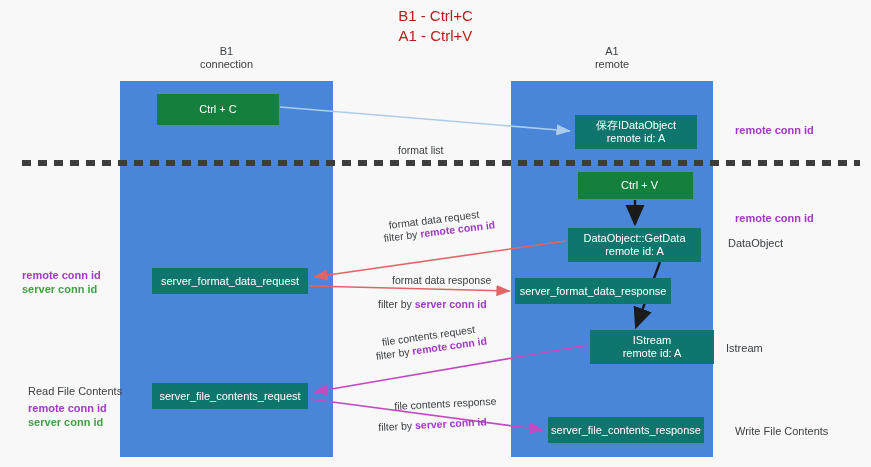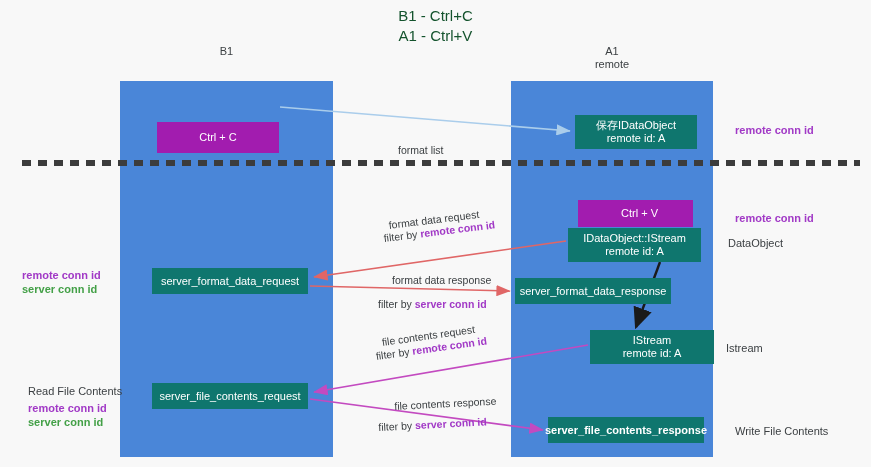--- a/index.html
+++ b/index.html
@@ -18,42 +18,42 @@
 
   .col-title{
     position:absolute;text-align:center;color:#3c4043;
     font-size:11px;line-height:13px;
   }
   #title-b1{left:120px;top:45px;width:213px;}
   #title-a1{left:511px;top:45px;width:202px;}
 
   #main-title{
     position:absolute;left:0;top:6px;width:871px;text-align:center;
-    color:#14532d;font-size:15px;line-height:20px;
+    color:#b91c1c;font-size:15px;line-height:20px;
   }
 
   .node{
     position:absolute;
     display:flex;align-items:center;justify-content:center;
     flex-direction:column;
     color:#ffffff;font-size:11px;line-height:13px;text-align:center;
     box-sizing:border-box;padding:2px 4px;
   }
-  .node.green{background:#a21caf;margin-top:28px;}
+  .node.green{background:#15803d;}
   .node.orange{background:#0f766e;}
 
   #n-ctrlc{left:157px;top:94px;width:122px;height:31px;}
   #n-save{left:575px;top:115px;width:122px;height:34px;}
   #n-ctrlv{left:578px;top:172px;width:115px;height:27px;padding-left:12px;}
   #n-getdata{left:568px;top:228px;width:133px;height:34px;}
   #n-req{left:152px;top:268px;width:156px;height:26px;}
   #n-resp{left:515px;top:278px;width:156px;height:26px;}
   #n-istream{left:590px;top:330px;width:124px;height:34px;}
   #n-freq{left:152px;top:383px;width:156px;height:26px;}
-  #n-fresp{left:548px;top:417px;width:156px;height:26px;font-weight:bold;}
+  #n-fresp{left:548px;top:417px;width:156px;height:26px;}
 
   .side-label{
     position:absolute;font-size:11px;line-height:14px;color:#3c4043;
     white-space:nowrap;
   }
   .side-label.purple{color:#a139c6;font-weight:bold;}
   .side-label.green-t{color:#43a047;font-weight:bold;}
 
   #lbl-rc-1{left:735px;top:123px;}
   #lbl-rc-2{left:735px;top:211px;}
@@ -95,20 +95,21 @@
   <div id="main-title">
     <div>B1 - Ctrl+C</div>
     <div>A1 - Ctrl+V</div>
   </div>
 
   <div class="col" id="col-b1"></div>
   <div class="col" id="col-a1"></div>
 
   <div class="col-title" id="title-b1">
     <div>B1</div>
+    <div>connection</div>
   </div>
   <div class="col-title" id="title-a1">
     <div>A1</div>
     <div>remote</div>
   </div>
 
   <svg id="wires" viewBox="0 0 871 467">
     <defs>
       <marker id="ah-lb" markerWidth="9" markerHeight="7" refX="8.5" refY="3.5" orient="auto">
         <polygon points="0,0 9,3.5 0,7" fill="#aacdeb"></polygon>
@@ -148,21 +149,21 @@
   <div class="node orange" id="n-save">
     <span>保存IDataObject</span>
     <span>remote id: A</span>
   </div>
 
   <div class="node green" id="n-ctrlv">
     <span>Ctrl + V</span>
   </div>
 
   <div class="node orange" id="n-getdata">
-    <span>IDataObject::IStream</span>
+    <span>DataObject::GetData</span>
     <span>remote id: A</span>
   </div>
 
   <div class="node orange" id="n-req">
     <span>server_format_data_request</span>
   </div>
 
   <div class="node orange" id="n-resp">
     <span>server_format_data_response</span>
   </div>

